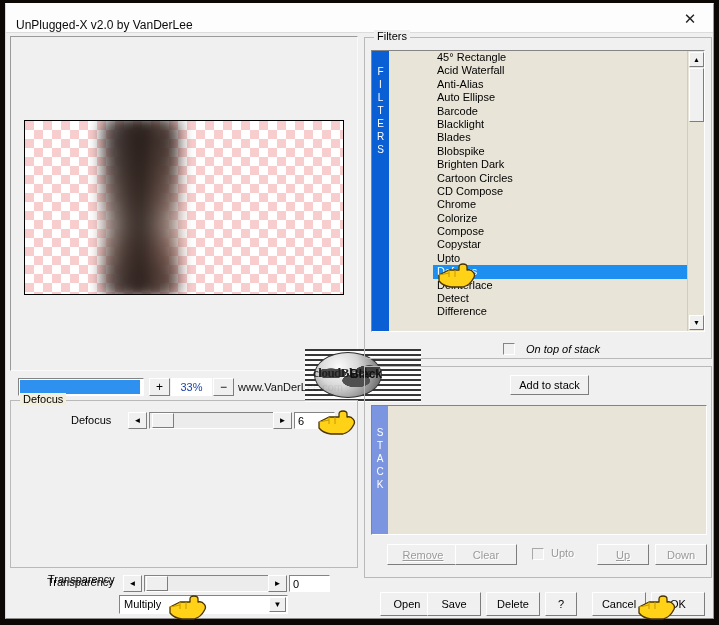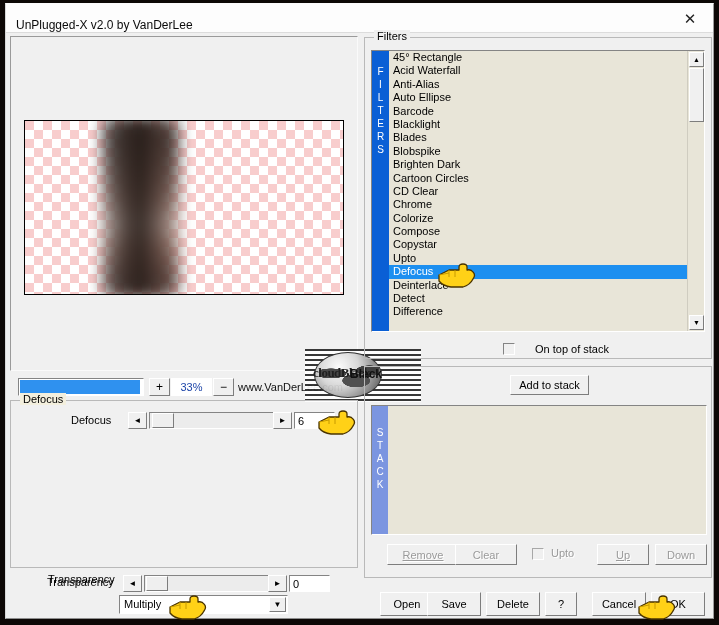--- a/index.html
+++ b/index.html
@@ -218,20 +218,21 @@
   #filters-sidestrip {
     position:absolute; left:0; top:0; width:17px; height:100%;
     background:#0a5fd5;
     color:#ffffff; font-size:10px; text-align:center;
     padding-top:14px; line-height:13px;
     letter-spacing:0;
   }
   #filters-list {
     position:absolute; left:17px; top:0; right:10px; top:0; height:100%;
     overflow:hidden;
+    padding-left:44px;
   }
   .fitem { height:13.4px; line-height:13.4px; padding-left:4px; font-size:11px; white-space:nowrap; cursor:pointer; }
   .fitem.sel { background:#1c8ff0; color:#ffffff; }
   #filters-scrollbar {
     position:absolute; right:0; top:0; width:17px; height:100%;
     background:#e8e5d8;
     border-left:1px solid #cfccc0;
   }
   .sb-btn {
     position:absolute; left:1px; width:15px; height:15px;
@@ -241,21 +242,21 @@
     display:flex; align-items:center; justify-content:center;
     font-size:7px; cursor:pointer;
   }
   #sb-thumb {
     position:absolute; left:1px; top:17px; width:15px; height:54px;
     background:#f0f0f0;
     border-top:1px solid #ffffff; border-left:1px solid #ffffff;
     border-right:1px solid #7d7d7d; border-bottom:1px solid #7d7d7d;
     cursor:pointer;
   }
-  #ontop-row { position:absolute; left:497px; top:339px; display:flex; align-items:center; gap:20px; }
+  #ontop-row { position:absolute; left:497px; top:339px; display:flex; align-items:center; gap:11px;font-style:italic; }
   .chk {
     width:12px; height:12px; background:#f0f0f0;
     border-top:1px solid #848484; border-left:1px solid #848484;
     border-right:1px solid #ffffff; border-bottom:1px solid #ffffff;
     cursor:pointer;
   }
 
   #stack-group {
     position:absolute; left:358px; top:362px; width:348px; height:212px;
     border:1px solid #b9b9b9;
@@ -380,21 +381,21 @@
           <div class="fitem">45° Rectangle</div>
           <div class="fitem">Acid Waterfall</div>
           <div class="fitem">Anti-Alias</div>
           <div class="fitem">Auto Ellipse</div>
           <div class="fitem">Barcode</div>
           <div class="fitem">Blacklight</div>
           <div class="fitem">Blades</div>
           <div class="fitem">Blobspike</div>
           <div class="fitem">Brighten Dark</div>
           <div class="fitem">Cartoon Circles</div>
-          <div class="fitem">CD Clear</div>
+          <div class="fitem">CD Compose</div>
           <div class="fitem">Chrome</div>
           <div class="fitem">Colorize</div>
           <div class="fitem">Compose</div>
           <div class="fitem">Copystar</div>
           <div class="fitem">Upto</div>
           <div class="fitem sel">Defocus</div>
           <div class="fitem">Deinterlace</div>
           <div class="fitem">Detect</div>
           <div class="fitem">Difference</div>
         </div>

